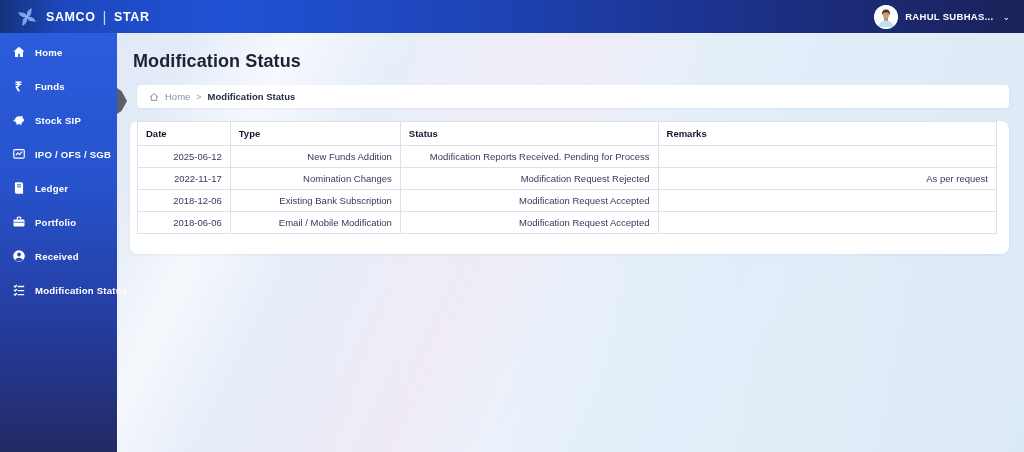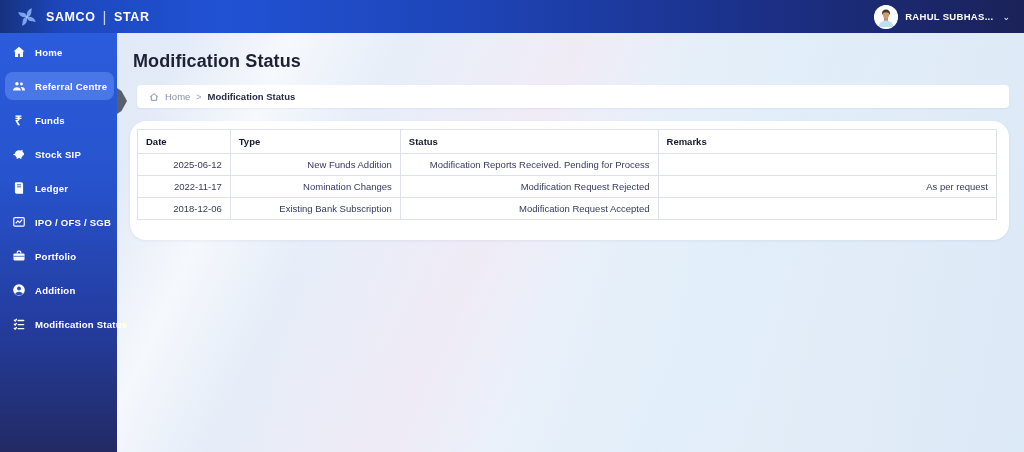--- a/index.html
+++ b/index.html
@@ -58,22 +58,22 @@
     margin:13px 15px 0 20px; height:23px; background:#fff; border-radius:4px;
     display:flex; align-items:center; gap:6px; padding:0 12px;
     box-shadow:0 1px 2px rgba(30,50,120,.06);
   }
   .bc-home-icon svg{ width:10px; height:10px; display:block; }
   .bc-link{ font-size:9.5px; color:#8a90a3; cursor:pointer; }
   .bc-sep{ font-size:9px; color:#9aa0b2; }
   .bc-current{ font-size:9.5px; font-weight:bold; color:#272c45; }
 
   .card{
-    margin:13px 15px 0 13px; background:#fff; border-radius:16px;
-    padding:8px 12px 20px 7px; box-shadow:0 1px 3px rgba(30,50,120,.07);
+    margin:13px 15px 0 13px; background:#fff; border-radius:8px;
+    padding:0 12px 20px 7px; box-shadow:0 1px 3px rgba(30,50,120,.07);
   }
   table{ width:100%; border-collapse:collapse; table-layout:fixed; }
   th,td{ border:1px solid #dfe1ea; font-size:9.5px; color:#343a5c; }
   th{ text-align:left; padding:6px 8px; font-weight:bold; color:#14172e; height:22px; }
   td{ text-align:right; padding:5px 8px; height:21px; }
   col.c1{ width:10.8%; } col.c2{ width:19.8%; } col.c3{ width:30%; } col.c4{ width:39.4%; }
 </style>
 </head>
 <body>
 
@@ -121,82 +121,71 @@
   <div class="sidebar">
     <nav id="sidebar-nav">
         <div class="side-item">
           <span class="side-icon">
             <svg viewBox="0 0 24 24" fill="#fff">
               <path d="M12 3 2.5 11.2h2.7v9.3h5.3v-5.7h3v5.7h5.3v-9.3h2.7z"></path>
             </svg>
           </span>
           <span class="side-label">Home</span>
         </div>
-        <div class="side-item active">
-          <span class="side-icon">
-            <svg viewBox="0 0 24 24" fill="#fff">
-              <circle cx="8.5" cy="8" r="3"></circle>
-              <circle cx="16.2" cy="8.6" r="2.4"></circle>
-              <path d="M2 19c0-3.1 2.9-5 6.5-5s6.5 1.9 6.5 5v.6H2z"></path>
-              <path d="M16.6 13.7c3 0 5.4 1.8 5.4 4.4v1.5h-5c.2-2.2-.6-4-2.2-5.3.5-.4 1.1-.6 1.8-.6z"></path>
-            </svg>
-          </span>
-          <span class="side-label">Referral Centre</span>
-        </div>
         <div class="side-item">
           <span class="side-icon">
             <span class="rupee-glyph">₹</span>
           </span>
           <span class="side-label">Funds</span>
         </div>
         <div class="side-item">
           <span class="side-icon">
             <svg viewBox="0 0 24 24" fill="#fff">
               <path d="M20.5 11.3a7.6 7.6 0 0 0-2.6-3.2l.5-3.3-3.2 1.2a9.5 9.5 0 0 0-5.6.2C7 7 5.3 9 5.2 11.4H3.8a1.4 1.4 0 1 0 0 2.8h1.5c.4 1.4 1.3 2.6 2.6 3.4V20h2.8v-1.4a9.8 9.8 0 0 0 2.7 0V20h2.8v-2.4a6.2 6.2 0 0 0 2.5-3.5h1.8v-2.8z"></path>
             </svg>
           </span>
           <span class="side-label">Stock SIP</span>
-        </div>
-        <div class="side-item">
-          <span class="side-icon">
-            <svg viewBox="0 0 24 24" fill="#fff">
-              <path d="M6 2h10a3 3 0 0 1 3 3v17H8a3 3 0 0 1-3-3V4a2 2 0 0 1 1-2z"></path>
-              <path d="M8.5 6.5h7M8.5 10h7" stroke="#2b55cd" stroke-width="1.6" fill="none"></path>
-            </svg>
-          </span>
-          <span class="side-label">Ledger</span>
         </div>
         <div class="side-item">
           <span class="side-icon">
             <svg viewBox="0 0 24 24" fill="none" stroke="#fff" stroke-width="2">
               <rect x="3" y="4.5" width="18" height="14.5" rx="2"></rect>
               <path d="M6.5 14.5 10 10l3 3 4.5-5"></path>
             </svg>
           </span>
           <span class="side-label">IPO / OFS / SGB</span>
         </div>
         <div class="side-item">
           <span class="side-icon">
             <svg viewBox="0 0 24 24" fill="#fff">
+              <path d="M6 2h10a3 3 0 0 1 3 3v17H8a3 3 0 0 1-3-3V4a2 2 0 0 1 1-2z"></path>
+              <path d="M8.5 6.5h7M8.5 10h7" stroke="#2b55cd" stroke-width="1.6" fill="none"></path>
+            </svg>
+          </span>
+          <span class="side-label">Ledger</span>
+        </div>
+        <div class="side-item">
+          <span class="side-icon">
+            <svg viewBox="0 0 24 24" fill="#fff">
               <rect x="2.5" y="7.5" width="19" height="12" rx="1.8"></rect>
               <path d="M9 7.5V5.4A1.9 1.9 0 0 1 10.9 3.5h2.2A1.9 1.9 0 0 1 15 5.4v2.1" fill="none" stroke="#fff" stroke-width="2"></path>
               <path d="M2.5 12.5h19" stroke="#2b55cd" stroke-width="1.4"></path>
             </svg>
           </span>
           <span class="side-label">Portfolio</span>
         </div>
         <div class="side-item">
           <span class="side-icon">
             <svg viewBox="0 0 24 24" fill="#fff">
               <circle cx="12" cy="12" r="10"></circle>
               <circle cx="12" cy="9.4" r="3.3" fill="#2a4db8"></circle>
               <path d="M5.3 18.6A8.2 8.2 0 0 1 12 15.2a8.2 8.2 0 0 1 6.7 3.4 10 10 0 0 1-13.4 0z" fill="#2a4db8"></path>
             </svg>
           </span>
-          <span class="side-label">Addition</span>
+          <span class="side-label">Received</span>
         </div>
         <div class="side-item">
           <span class="side-icon">
             <svg viewBox="0 0 24 24" fill="none" stroke="#fff" stroke-width="2.4" stroke-linecap="round">
               <path d="M4 5.5l1.5 1.2L7.5 4M10.5 6h9.5M4 12.5l1.5 1.2L7.5 11M10.5 13h9.5M4 19.5l1.5 1.2L7.5 18M10.5 20h9.5"></path>
             </svg>
           </span>
           <span class="side-label">Modification Status</span>
         </div>
       </nav>
@@ -245,17 +234,23 @@
               <td>Nomination Changes</td>
               <td>Modification Request Rejected</td>
               <td>As per request</td>
             </tr>
             <tr>
               <td>2018-12-06</td>
               <td>Existing Bank Subscription</td>
               <td>Modification Request Accepted</td>
               <td></td>
             </tr>
+            <tr>
+              <td>2018-06-06</td>
+              <td>Email / Mobile Modification</td>
+              <td>Modification Request Accepted</td>
+              <td></td>
+            </tr>
           </tbody>
       </table>
     </div>
   </div>
 </div>
 
 </body></html>

